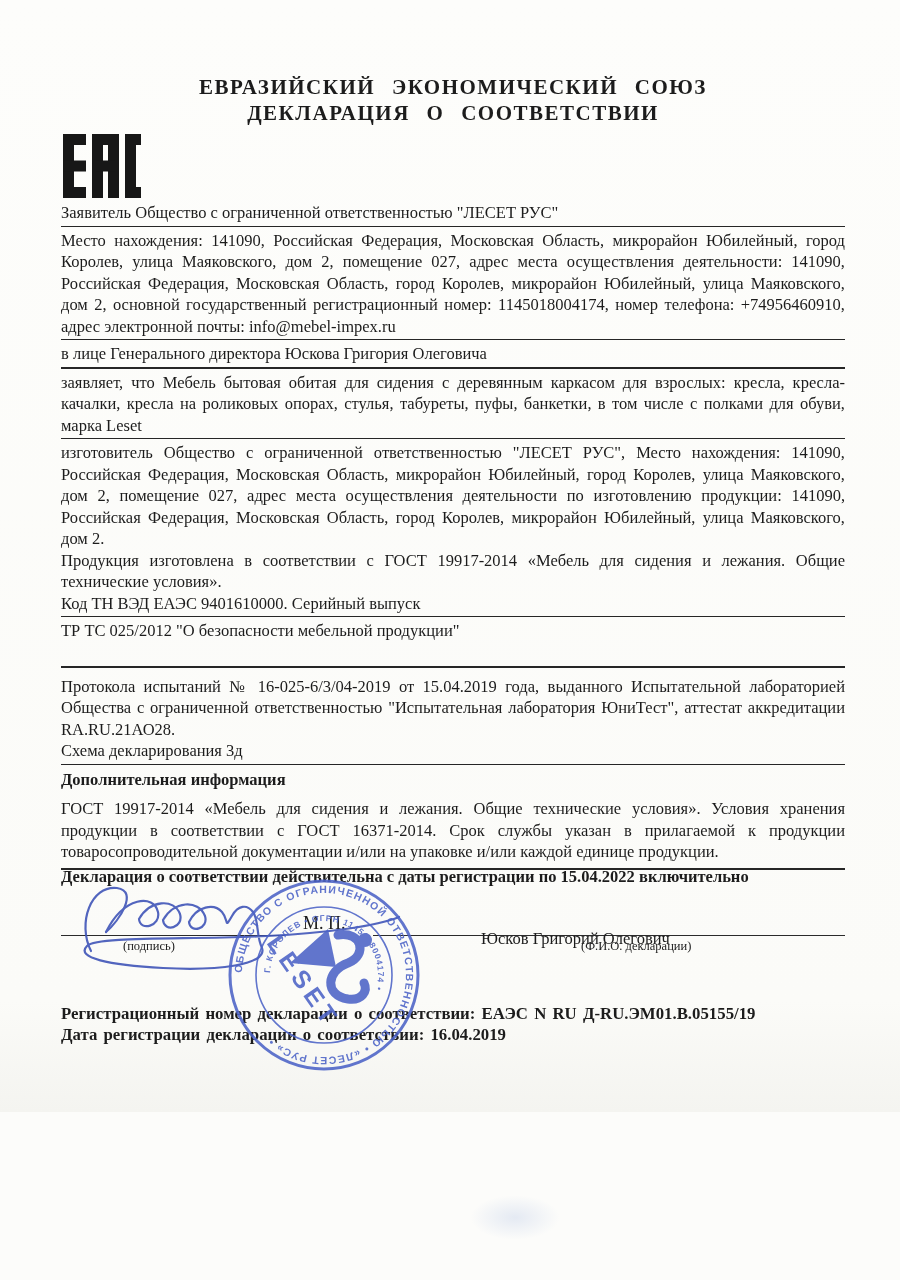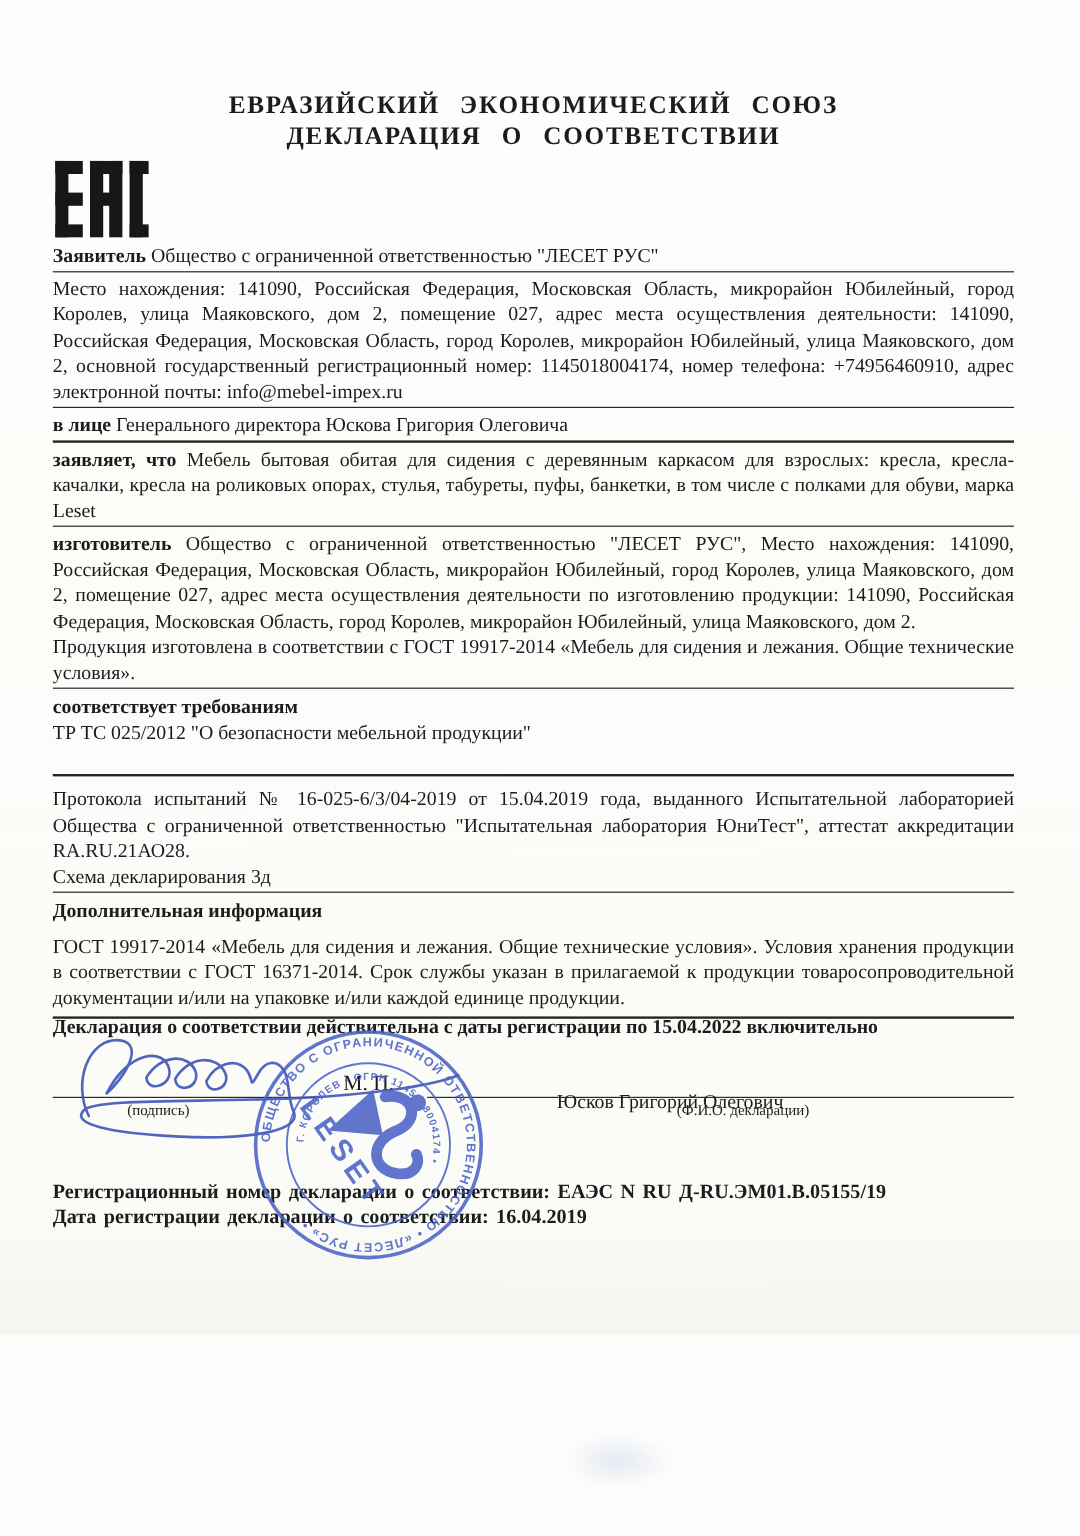--- a/index.html
+++ b/index.html
@@ -7,36 +7,36 @@
     width:900px;height:1280px;
     background:#fcfcfa;
     font-family:"Liberation Serif","DejaVu Serif",serif;
     color:#1c1c1c;
     overflow:hidden;
   }
   .doc{
     position:relative;
     width:900px;height:1112px;
     box-sizing:border-box;
-    padding:74px 55px 0 44px;
+    padding:74px 55px 0 61px;
     background:linear-gradient(180deg,#fdfdfb 0%,#fbfbf8 90%,#f4f4f0 100%);
   }
   .title{
     text-align:center;
     font-weight:bold;
     font-size:21px;
     line-height:26px;
     letter-spacing:1.5px;
     word-spacing:10px;
   }
   .eac{display:block;margin:8px 0 0 2px;}
   p{margin:0;}
   .body-text{font-size:16.5px;line-height:21.5px;}
   .just{text-align:justify;}
-  .b{font-weight:bold;}
+  .b{font-weight:normal;}
   .row{font-size:16.5px;line-height:21.5px;}
   .rule{border-top:1.6px solid #262626;margin:2px 0 3px 0;height:0;}
   .rule.thick{border-top-width:2.4px;}
   .mt4{margin-top:4px;}
   .mt8{margin-top:8px;}
   .sec-head{font-weight:bold;font-size:16.5px;line-height:21.5px;margin-top:4px;}
   .validity{font-weight:bold;font-size:16.5px;line-height:21px;margin-top:-4px;}
   .sigzone{position:relative;height:92px;margin-top:2px;}
   .sig-line{position:absolute;top:46px;border-top:1.5px solid #2b2b2b;}
   .sig-line.left{left:0;width:224px;}
@@ -85,23 +85,23 @@
   <div class="rule"></div>
 
   <p class="row"><span class="b">в лице</span> <span>Генерального директора Юскова Григория Олеговича</span></p>
   <div class="rule thick"></div>
 
   <p class="body-text just"><span class="b">заявляет, что</span> <span>Мебель бытовая обитая для сидения с деревянным каркасом для взрослых: кресла, кресла-качалки, кресла на роликовых опорах, стулья, табуреты, пуфы, банкетки, в том числе с полками для обуви, марка Leset</span></p>
   <div class="rule"></div>
 
   <p class="body-text just"><span class="b">изготовитель</span> <span>Общество с ограниченной ответственностью "ЛЕСЕТ РУС", Место нахождения: 141090, Российская Федерация, Московская Область, микрорайон Юбилейный, город Королев, улица Маяковского, дом 2, помещение 027, адрес места осуществления деятельности по изготовлению продукции: 141090, Российская Федерация, Московская Область, город Королев, микрорайон Юбилейный, улица Маяковского, дом 2.</span></p>
   <p class="body-text just">Продукция изготовлена в соответствии с ГОСТ 19917-2014 «Мебель для сидения и лежания. Общие технические условия».</p>
+  <p class="body-text">Код ТН ВЭД ЕАЭС 9401610000. Серийный выпуск</p>
   <div class="rule"></div>
 
-  <p class="sec-head">соответствует требованиям</p>
   <p class="body-text">ТР ТС 025/2012 "О безопасности мебельной продукции"</p>
   <div class="rule thick" style="margin-top:24px;"></div>
 
   <p class="body-text just mt8">Протокола испытаний № 16-025-6/3/04-2019 от 15.04.2019 года, выданного Испытательной лабораторией Общества с ограниченной ответственностью "Испытательная лаборатория ЮниТест", аттестат аккредитации RA.RU.21АО28.</p>
   <p class="body-text">Схема декларирования 3д</p>
   <div class="rule"></div>
 
   <p class="sec-head">Дополнительная информация</p>
   <p class="body-text just mt8">ГОСТ 19917-2014 «Мебель для сидения и лежания. Общие технические условия». Условия хранения продукции в соответствии с ГОСТ 16371-2014. Срок службы указан в прилагаемой к продукции товаросопроводительной документации и/или на упаковке и/или каждой единице продукции.</p>
   <div class="rule thick" style="margin-top:5px;margin-bottom:0;"></div>

